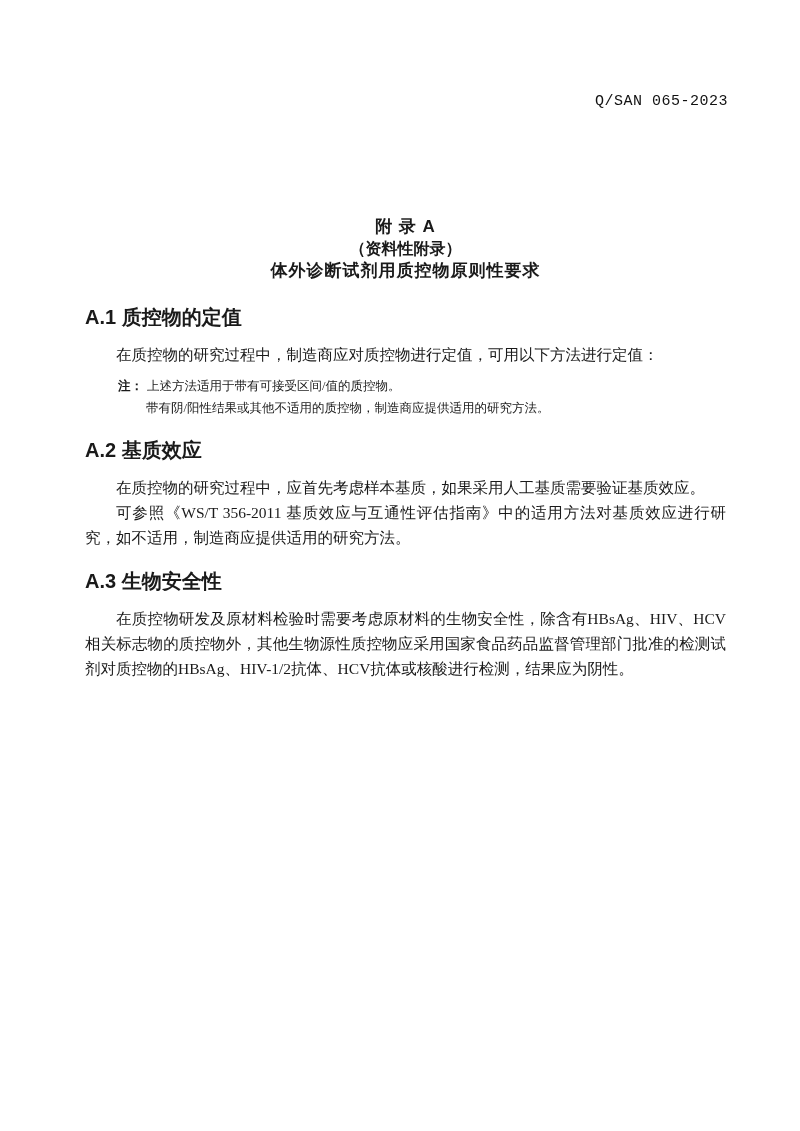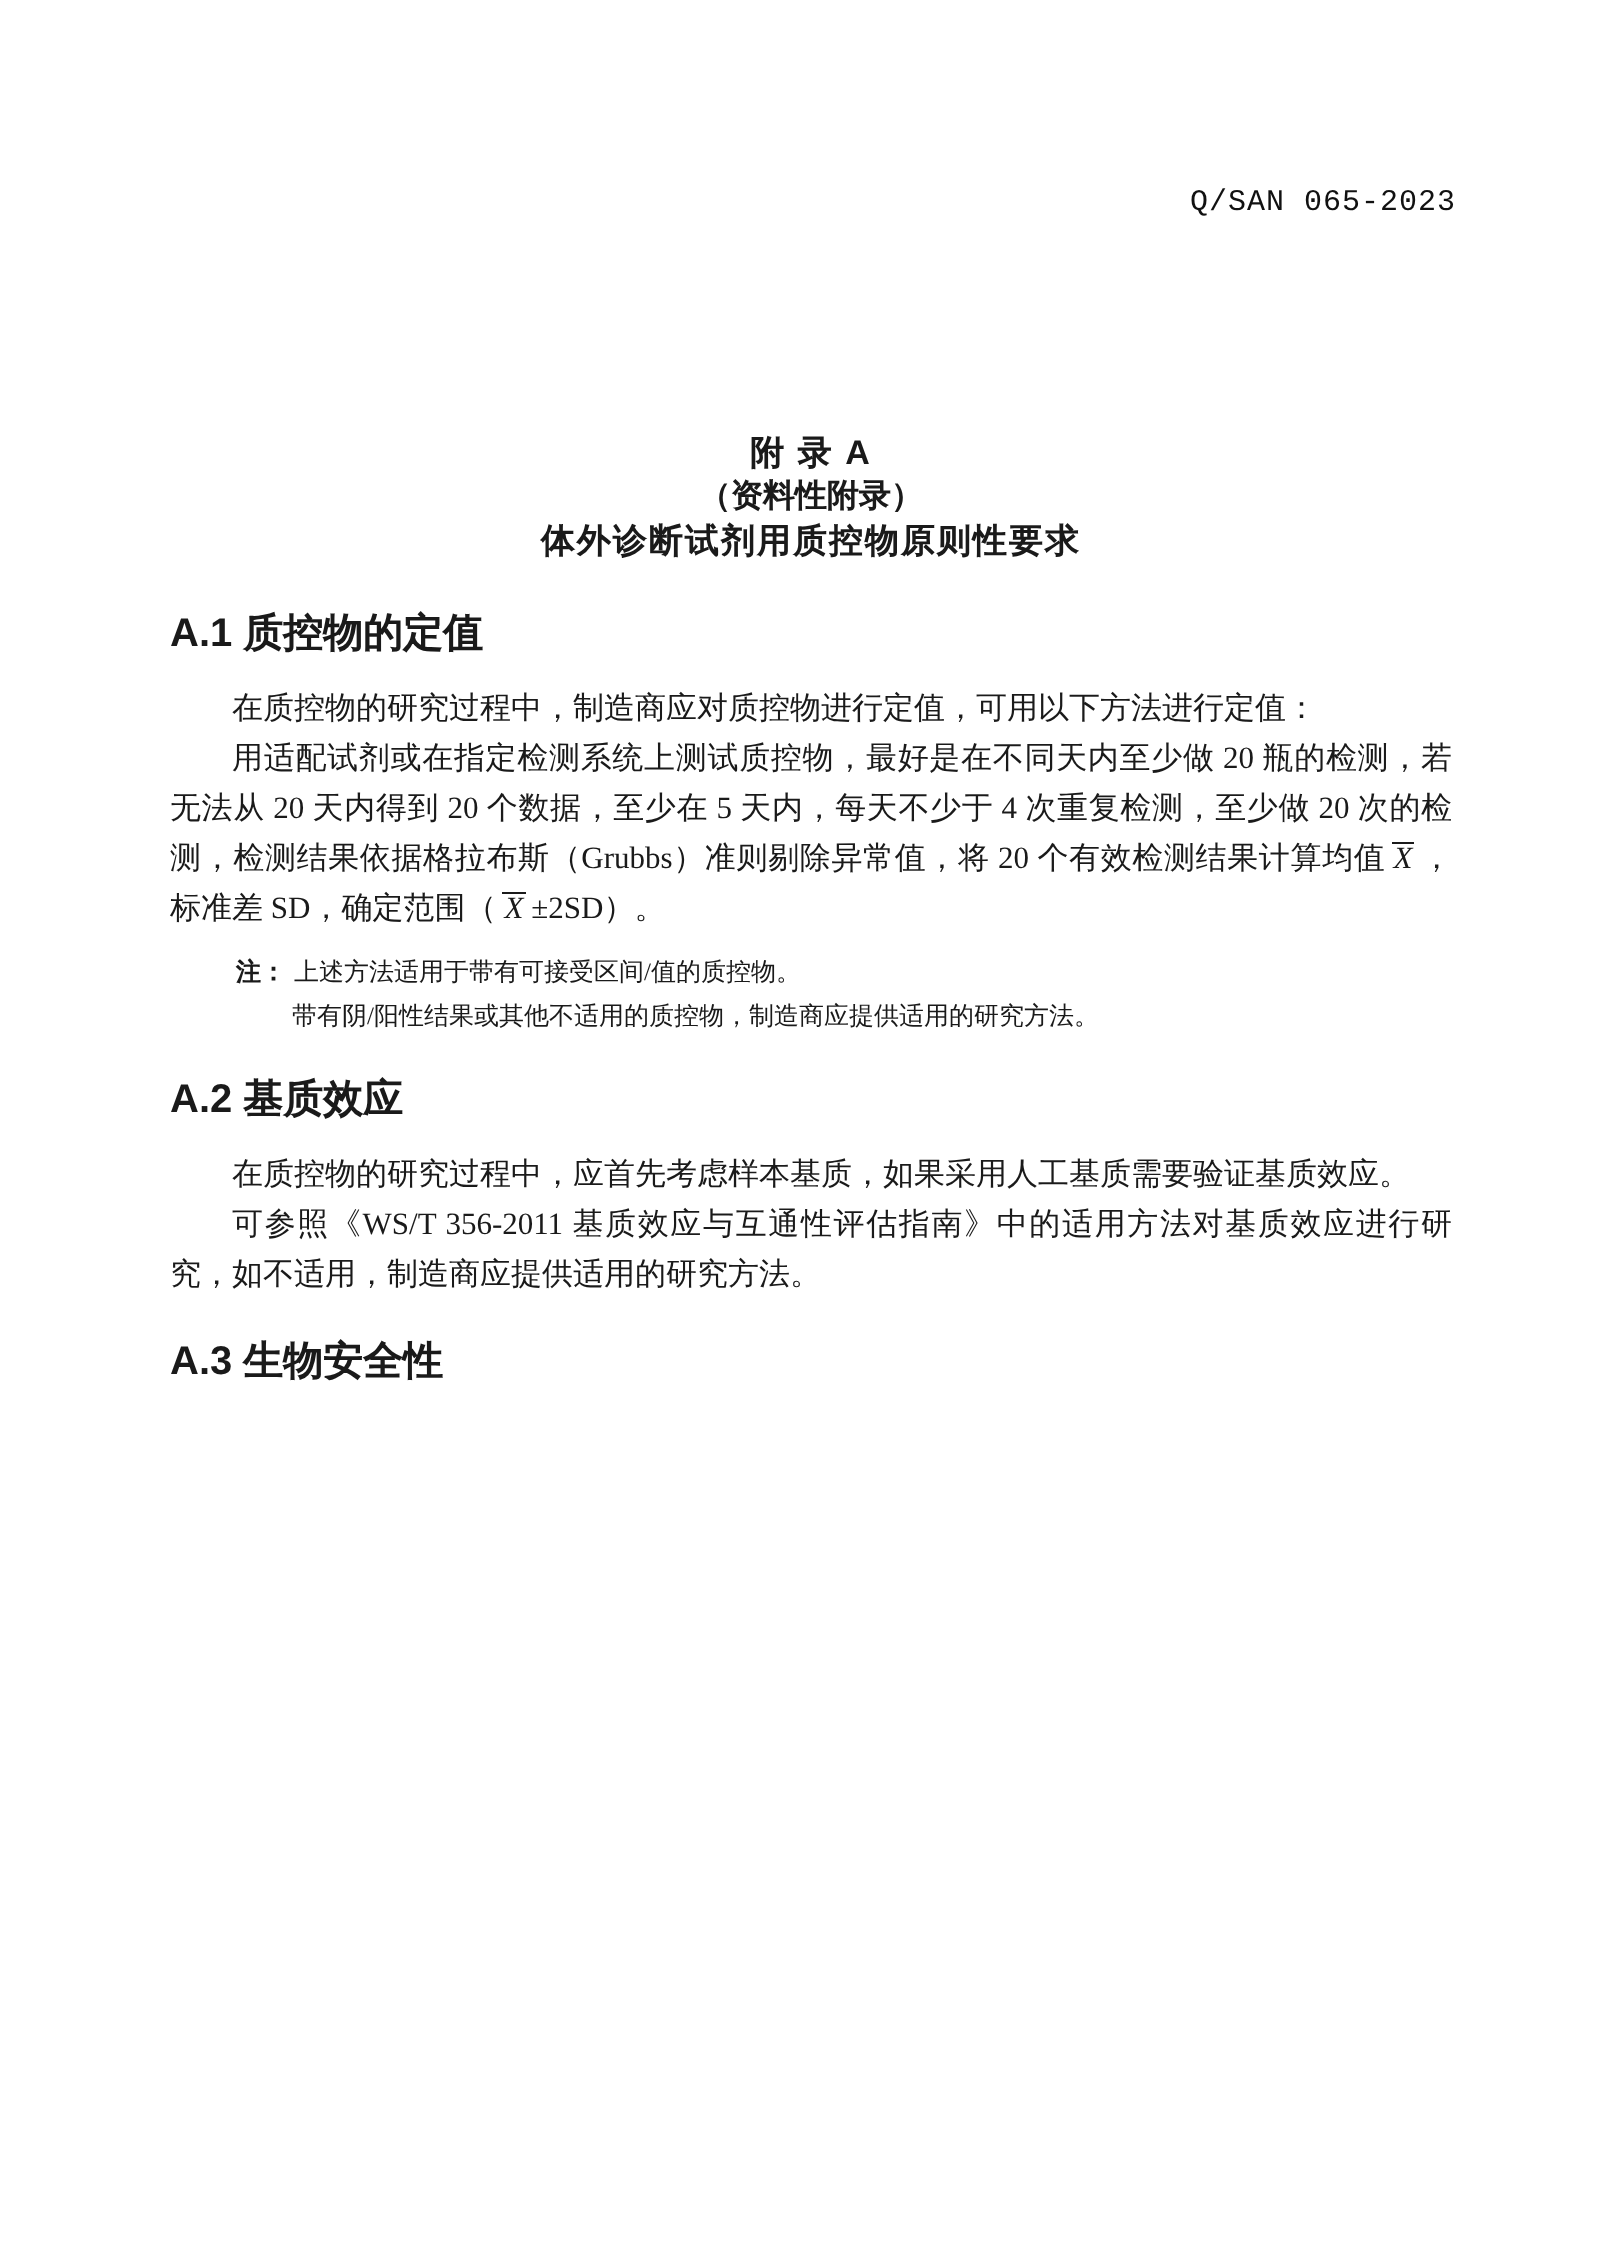--- a/index.html
+++ b/index.html
@@ -93,33 +93,33 @@
     <div class="title-block">
       <div class="title-line">附 录 A</div>
       <div class="title-line sub">（资料性附录）</div>
       <div class="title-line">体外诊断试剂用质控物原则性要求</div>
     </div>
 
     <div class="section-heading">A.1 质控物的定值</div>
 
     <p class="para">在质控物的研究过程中，制造商应对质控物进行定值，可用以下方法进行定值：</p>
 
-    <p class="para cont"><span>用适配试剂或在指定检测系统上测试质控物，最好是在不同天内至少做 20 瓶的检测，若无法从 20 天内得到 20 个数据，至少在 5 天内，每天不少于 4 次重复检测，至少做 20 次的检测，检测结果依据格拉布斯（Grubbs）准则剔除异常值，将 20 个有效检测结果计算均值</span><span class="xbar">X</span><span>，标准差 SD，确定范围（</span><span class="xbar">X</span><span>±2SD）。</span></p>
 
     <div class="note">
       <div class="note-line"><span class="note-label">注：</span><span>上述方法适用于带有可接受区间/值的质控物。</span></div>
       <div class="note-line cont">带有阴/阳性结果或其他不适用的质控物，制造商应提供适用的研究方法。</div>
     </div>
 
     <div class="section-heading later">A.2 基质效应</div>
 
     <p class="para">在质控物的研究过程中，应首先考虑样本基质，如果采用人工基质需要验证基质效应。</p>
 
     <p class="para cont">可参照《WS/T 356-2011 基质效应与互通性评估指南》中的适用方法对基质效应进行研究，如不适用，制造商应提供适用的研究方法。</p>
 
     <div class="section-heading later">A.3 生物安全性</div>
 
+    <p class="para">在质控物研发及原材料检验时需要考虑原材料的生物安全性，除含有HBsAg、HIV、HCV相关标志物的质控物外，其他生物源性质控物应采用国家食品药品监督管理部门批准的检测试剂对质控物的HBsAg、HIV-1/2抗体、HCV抗体或核酸进行检测，结果应为阴性。</p>
 
   </div>
 
   <div class="page-number">9</div>
 
 </div>
 
 </body></html>

